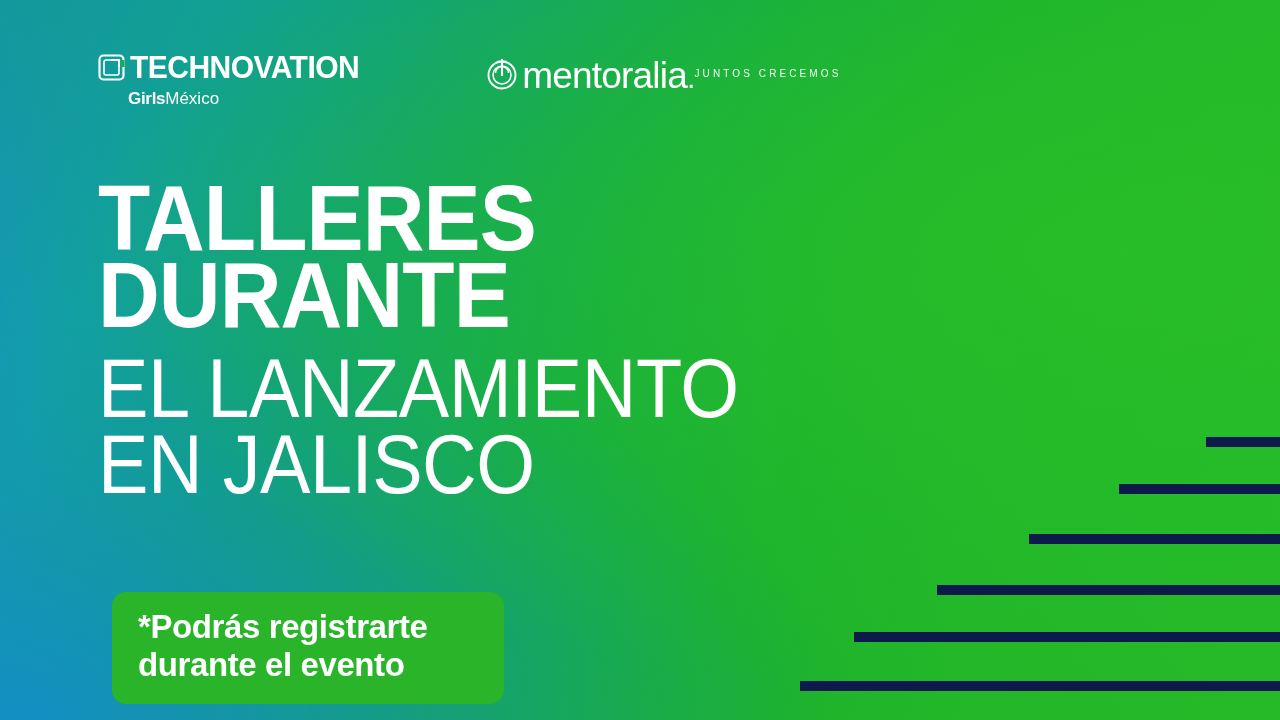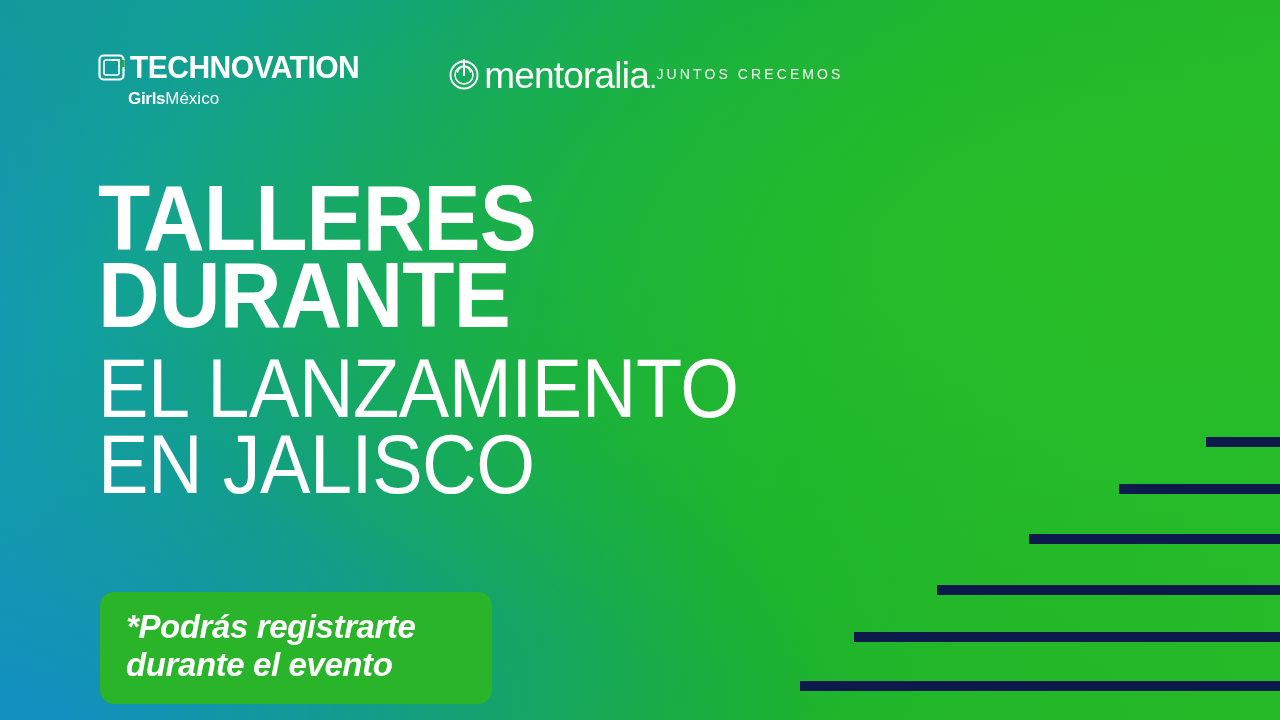--- a/index.html
+++ b/index.html
@@ -34,21 +34,21 @@
     pointer-events: none;
   }
 
   
   .logos {
     position: absolute;
     left: 98px;
     top: 52px;
     display: flex;
     align-items: flex-start;
-    gap: 78px;
+    gap: 116px;
   }
   .technovation {
     display: flex;
     flex-direction: column;
     align-items: flex-start;
   }
   .tech-top {
     display: flex;
     align-items: center;
     gap: 5px;
@@ -98,21 +98,21 @@
     font-size: 37px;
     font-weight: normal;
     letter-spacing: -0.8px;
     line-height: 1;
     white-space: nowrap;
   }
   .ment-word .dot { font-size: 30px; }
   .ment-tag {
     margin-top: 0;
     color: #ffffff;
-    font-size: 14px;
+    font-size: 10px;
     letter-spacing: 3.1px;
     line-height: 1;
     white-space: nowrap;
     opacity: 0.95;
   }
 
   
   .headline {
     position: absolute;
     left: 98px;
@@ -137,29 +137,28 @@
     transform: scaleX(0.90);
     transform-origin: left top;
   }
   .hl-line.l2 { margin-top: -4px; }
   .hl-line.l3 { margin-top: 16px; }
   .hl-line.l4 { margin-top: 2px; }
 
   
   .note-badge {
     position: absolute;
-    left: 100px;
+    left: 112px;
     top: 592px;
     width: 392px;
     min-height: 112px;
     background: #29b42a;
     border-radius: 14px;
     box-sizing: border-box;
     padding: 16px 22px 14px 26px;
-    font-style: italic;
   }
   .note-line {
     color: #ffffff;
     font-size: 33px;
     font-weight: bold;
     letter-spacing: -0.4px;
     line-height: 1.16;
     white-space: nowrap;
   }
 

